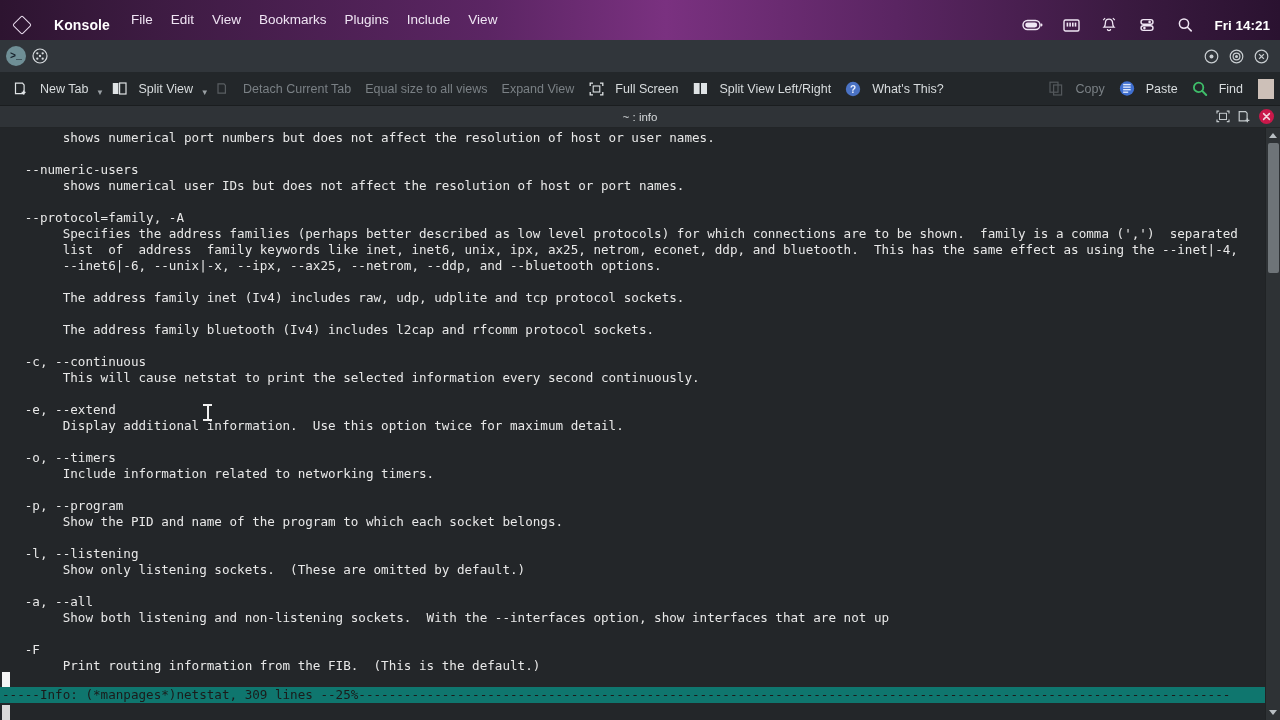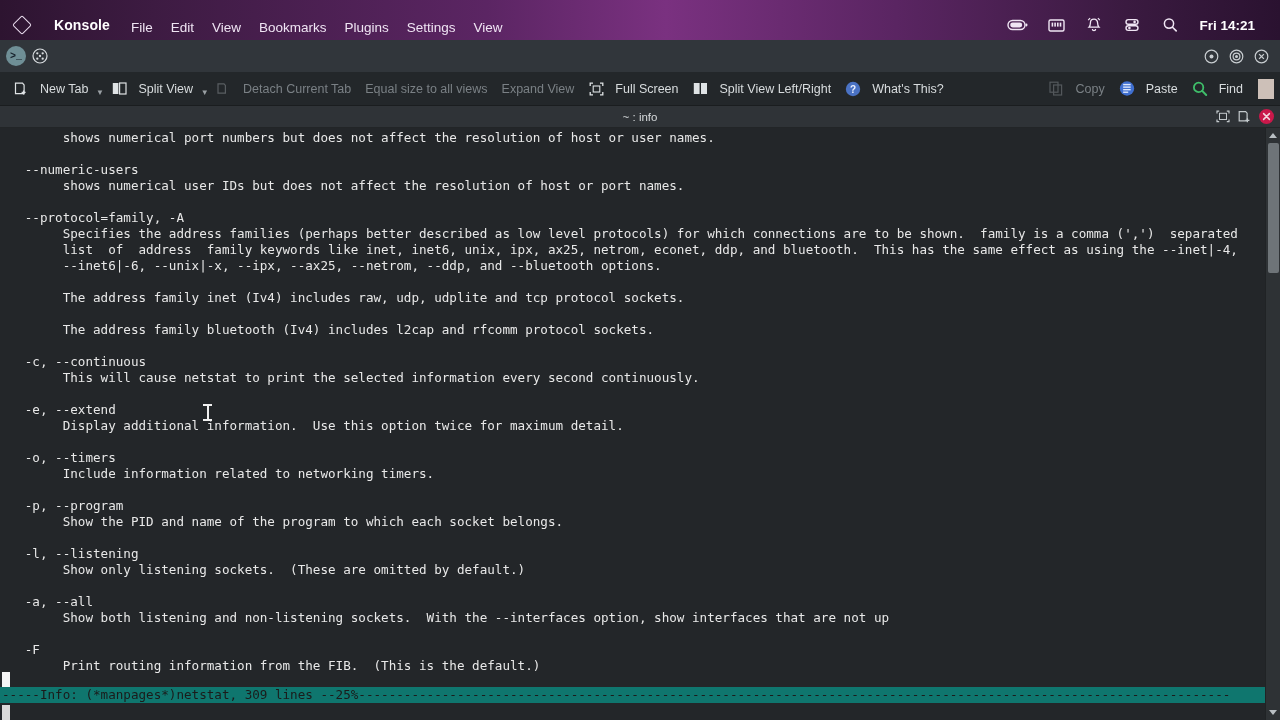--- a/index.html
+++ b/index.html
@@ -13,36 +13,36 @@
   
   #global-panel {
     position: absolute; left: 0; top: 0; width: 1280px; height: 50px;
     background: linear-gradient(90deg, #2d1430 0%, #3d1b42 12%, #5b2563 38%, #7a3180 52%, #5a2562 70%, #3a1a40 88%, #2a1230 100%);
     display: flex; align-items: flex-end;
     color: #f2eaf5;
     font-size: 13.5px;
     user-select: none;
   }
   #global-panel .gp-left { display: flex; align-items: center; height: 100%; }
-  #global-panel .gp-right { margin-left: auto; display: flex; align-items: center; height: 100%; padding-right: 25px; }
+  #global-panel .gp-right { margin-left: auto; display: flex; align-items: center; height: 100%; padding-right: 10px; }
   .kde-logo {
     width: 44px; height: 40px; display: flex; align-items: center; justify-content: center;
   }
   .kde-logo .diamond {
     width: 14px; height: 14px;
     border: 1.6px solid #e9dcee;
     transform: rotate(45deg);
     border-radius: 2px;
   }
   .menu-app-name {
     font-weight: bold; font-size: 14px; padding: 0 12px 0 10px; color: #ffffff;
     letter-spacing: .1px;
   }
   .menu-item {
-    padding: 8px 9px; line-height: 40px; color: #efe4f3; font-size: 13.5px;
+    padding: 0 9px; line-height: 40px; color: #efe4f3; font-size: 13.5px;
     height: 100%;
   }
 
   .tray-icon {
     width: 38px; height: 40px; display: flex; align-items: center; justify-content: center;
   }
   .tray-icon svg { display: block; }
   .clock { font-size: 13.5px; font-weight: bold; color: #ffffff; padding-left: 10px; white-space: nowrap; }
 
   
@@ -201,21 +201,21 @@
   <div class="gp-left">
     <div class="kde-logo">
       <span class="diamond"></span>
     </div>
     <div class="menu-app-name">Konsole</div>
     <div class="menu-item">File</div>
     <div class="menu-item">Edit</div>
     <div class="menu-item">View</div>
     <div class="menu-item">Bookmarks</div>
     <div class="menu-item">Plugins</div>
-    <div class="menu-item">Settings</div>
+    <div class="menu-item">Include</div>
     <div class="menu-item">View</div>
   </div>
   <div class="gp-right">
     <div class="tray-icon">
       <svg width="22" height="14" viewBox="0 0 22 14">
         <rect x="1" y="2.5" width="17" height="9" rx="4.5" fill="none" stroke="#f0e6f4" stroke-width="1.4"></rect>
         <rect x="3.2" y="4.6" width="12" height="4.8" rx="2.4" fill="#f0e6f4"></rect>
         <rect x="18.6" y="5.6" width="1.8" height="2.8" rx="0.8" fill="#f0e6f4"></rect>
       </svg>
     </div>

